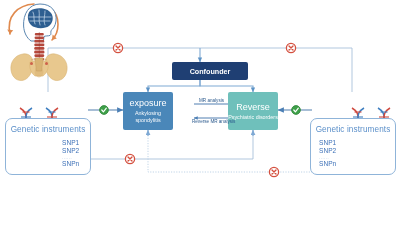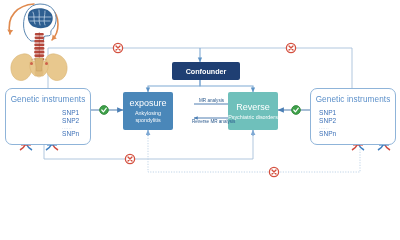--- a/index.html
+++ b/index.html
@@ -14,20 +14,21 @@
   #svglayer{position:absolute;left:0;top:0;width:400px;height:185px;}
 
   .node{position:absolute;box-sizing:border-box;}
 
   
   .panel{
     border:1px solid #8fb4d9;
     border-radius:7px;
     background:#ffffff;
     box-shadow:0 0 0 0 rgba(0,0,0,0);
+    margin-top:30px;
   }
   .panel-title{
     position:absolute;left:0;right:0;top:6px;
     text-align:center;
     color:#5b8fc9;
     font-size:8.2px;
     letter-spacing:.1px;
     white-space:nowrap;
   }
   .snp-list{
@@ -251,21 +252,21 @@
   <div class="node panel" style="left:310px;top:88px;width:86px;height:57px;">
     <div class="panel-title">Genetic instruments</div>
     <div class="snp-list" style="left:8px;top:20px;">
       <span>SNP1</span><br>
       <span>SNP2</span>
       <span class="snp-dots">......</span>
       <span>SNPn</span>
     </div>
   </div>
 
-  <div class="node conf" style="left:172px;top:62px;width:68px;height:18px;background:#1f3f73;">
+  <div class="node conf" style="left:172px;top:62px;width:76px;height:18px;background:#1f3f73;">
     <span>Confounder</span>
   </div>
 
   <div class="node cbox" style="left:123px;top:92px;width:50px;height:38px;background:#4a87b9;">
     <span class="main">exposure</span>
     <span class="sub">Ankylosing spondylitis</span>
   </div>
 
   <div class="node cbox" style="left:228px;top:92px;width:50px;height:38px;background:#6fc0bb;">
     <span class="main">Reverse</span>

